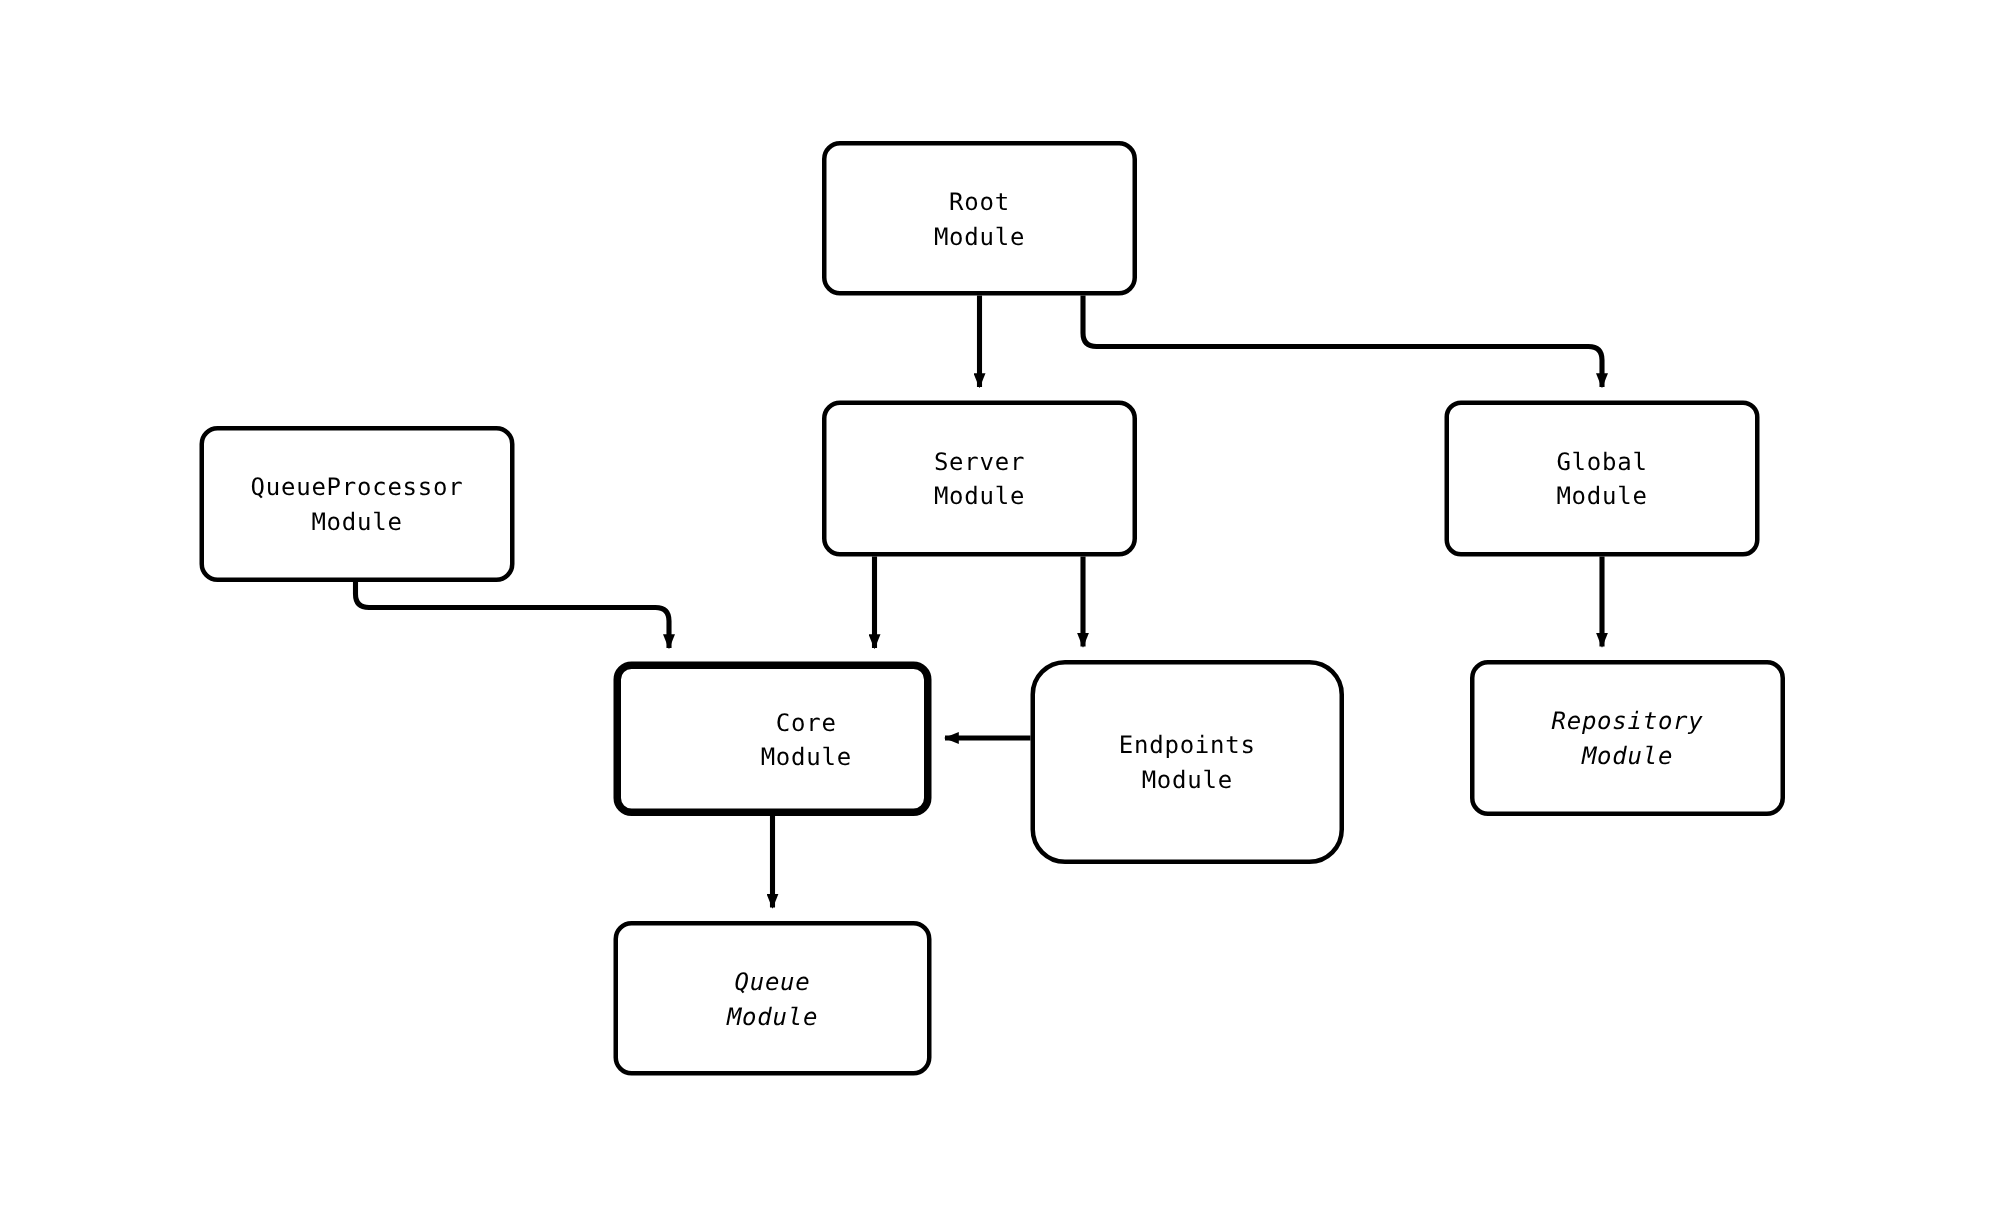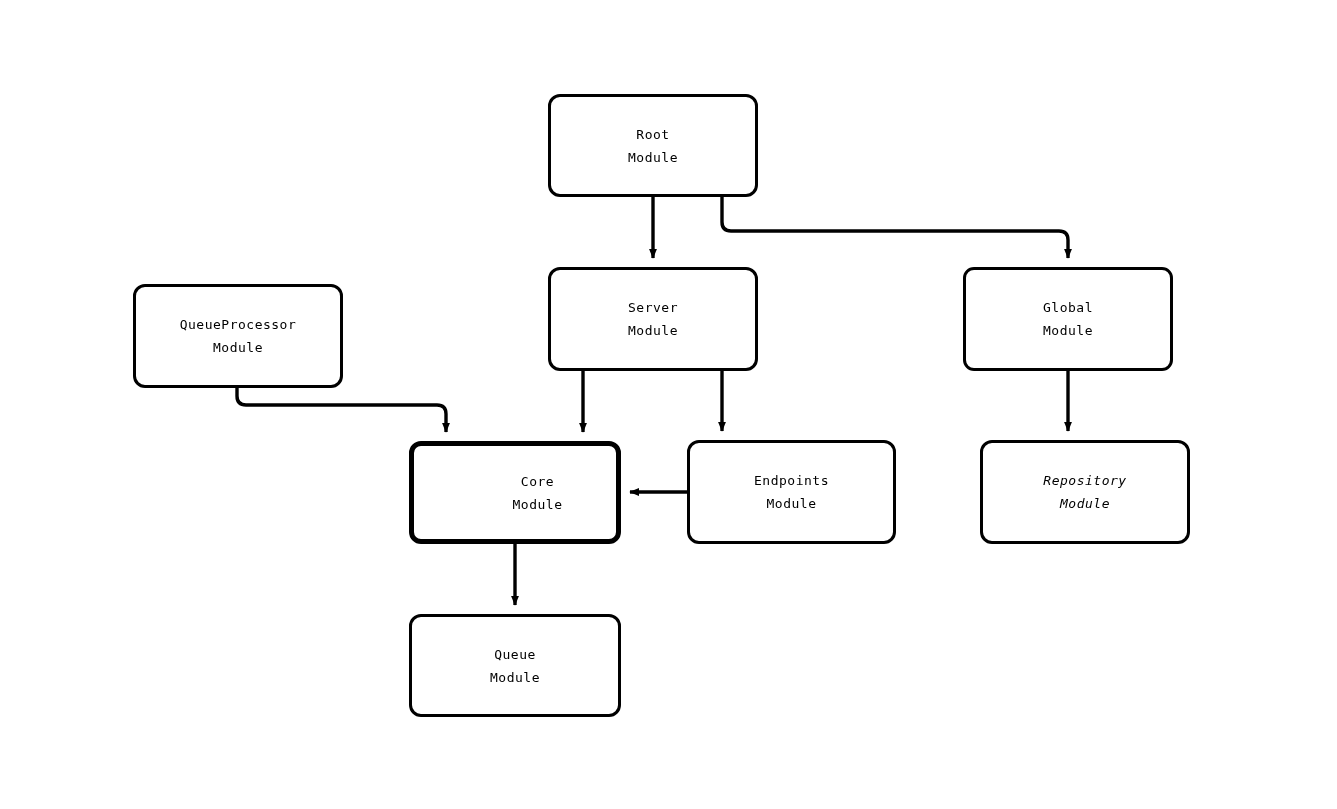--- a/index.html
+++ b/index.html
@@ -39,21 +39,21 @@
     justify-content: center;
     z-index: 2;
   }
   .node.emphasis {
     border-width: 5px;
     padding-left: 45px;
   }
   .node-label {
     text-align: right;
     color: #000000;
-    font-size: 13px;
+    font-size: 16px;
     line-height: 23px;
     letter-spacing: 0.5px;
     white-space: pre;
     user-select: none;
   }
 </style>
 </head>
 <body>
 
 <div id="diagram-canvas">
@@ -100,28 +100,28 @@
   <div class="node" style="left:963px; top:267px; width:210px; height:104px;border-radius:11px;">
     <div class="node-label">Global</div>
     <div class="node-label">Module</div>
   </div>
 
   <div class="node emphasis" style="left:409px; top:441px; width:212px; height:103px;">
     <div class="node-label">Core</div>
     <div class="node-label">Module</div>
   </div>
 
-  <div class="node" style="left:687px; top:440px; width:209px; height:104px;">
+  <div class="node" style="left:687px; top:440px; width:209px; height:136px;border-radius:23px;">
     <div class="node-label">Endpoints</div>
     <div class="node-label">Module</div>
   </div>
 
   <div class="node" style="left:980px; top:440px; width:210px; height:104px;font-style:italic;">
     <div class="node-label">Repository</div>
     <div class="node-label">Module</div>
   </div>
 
-  <div class="node" style="left:409px; top:614px; width:212px; height:103px;">
+  <div class="node" style="left:409px; top:614px; width:212px; height:103px;font-style:italic;">
     <div class="node-label">Queue</div>
     <div class="node-label">Module</div>
   </div>
 
 </div>
 
 </body></html>

